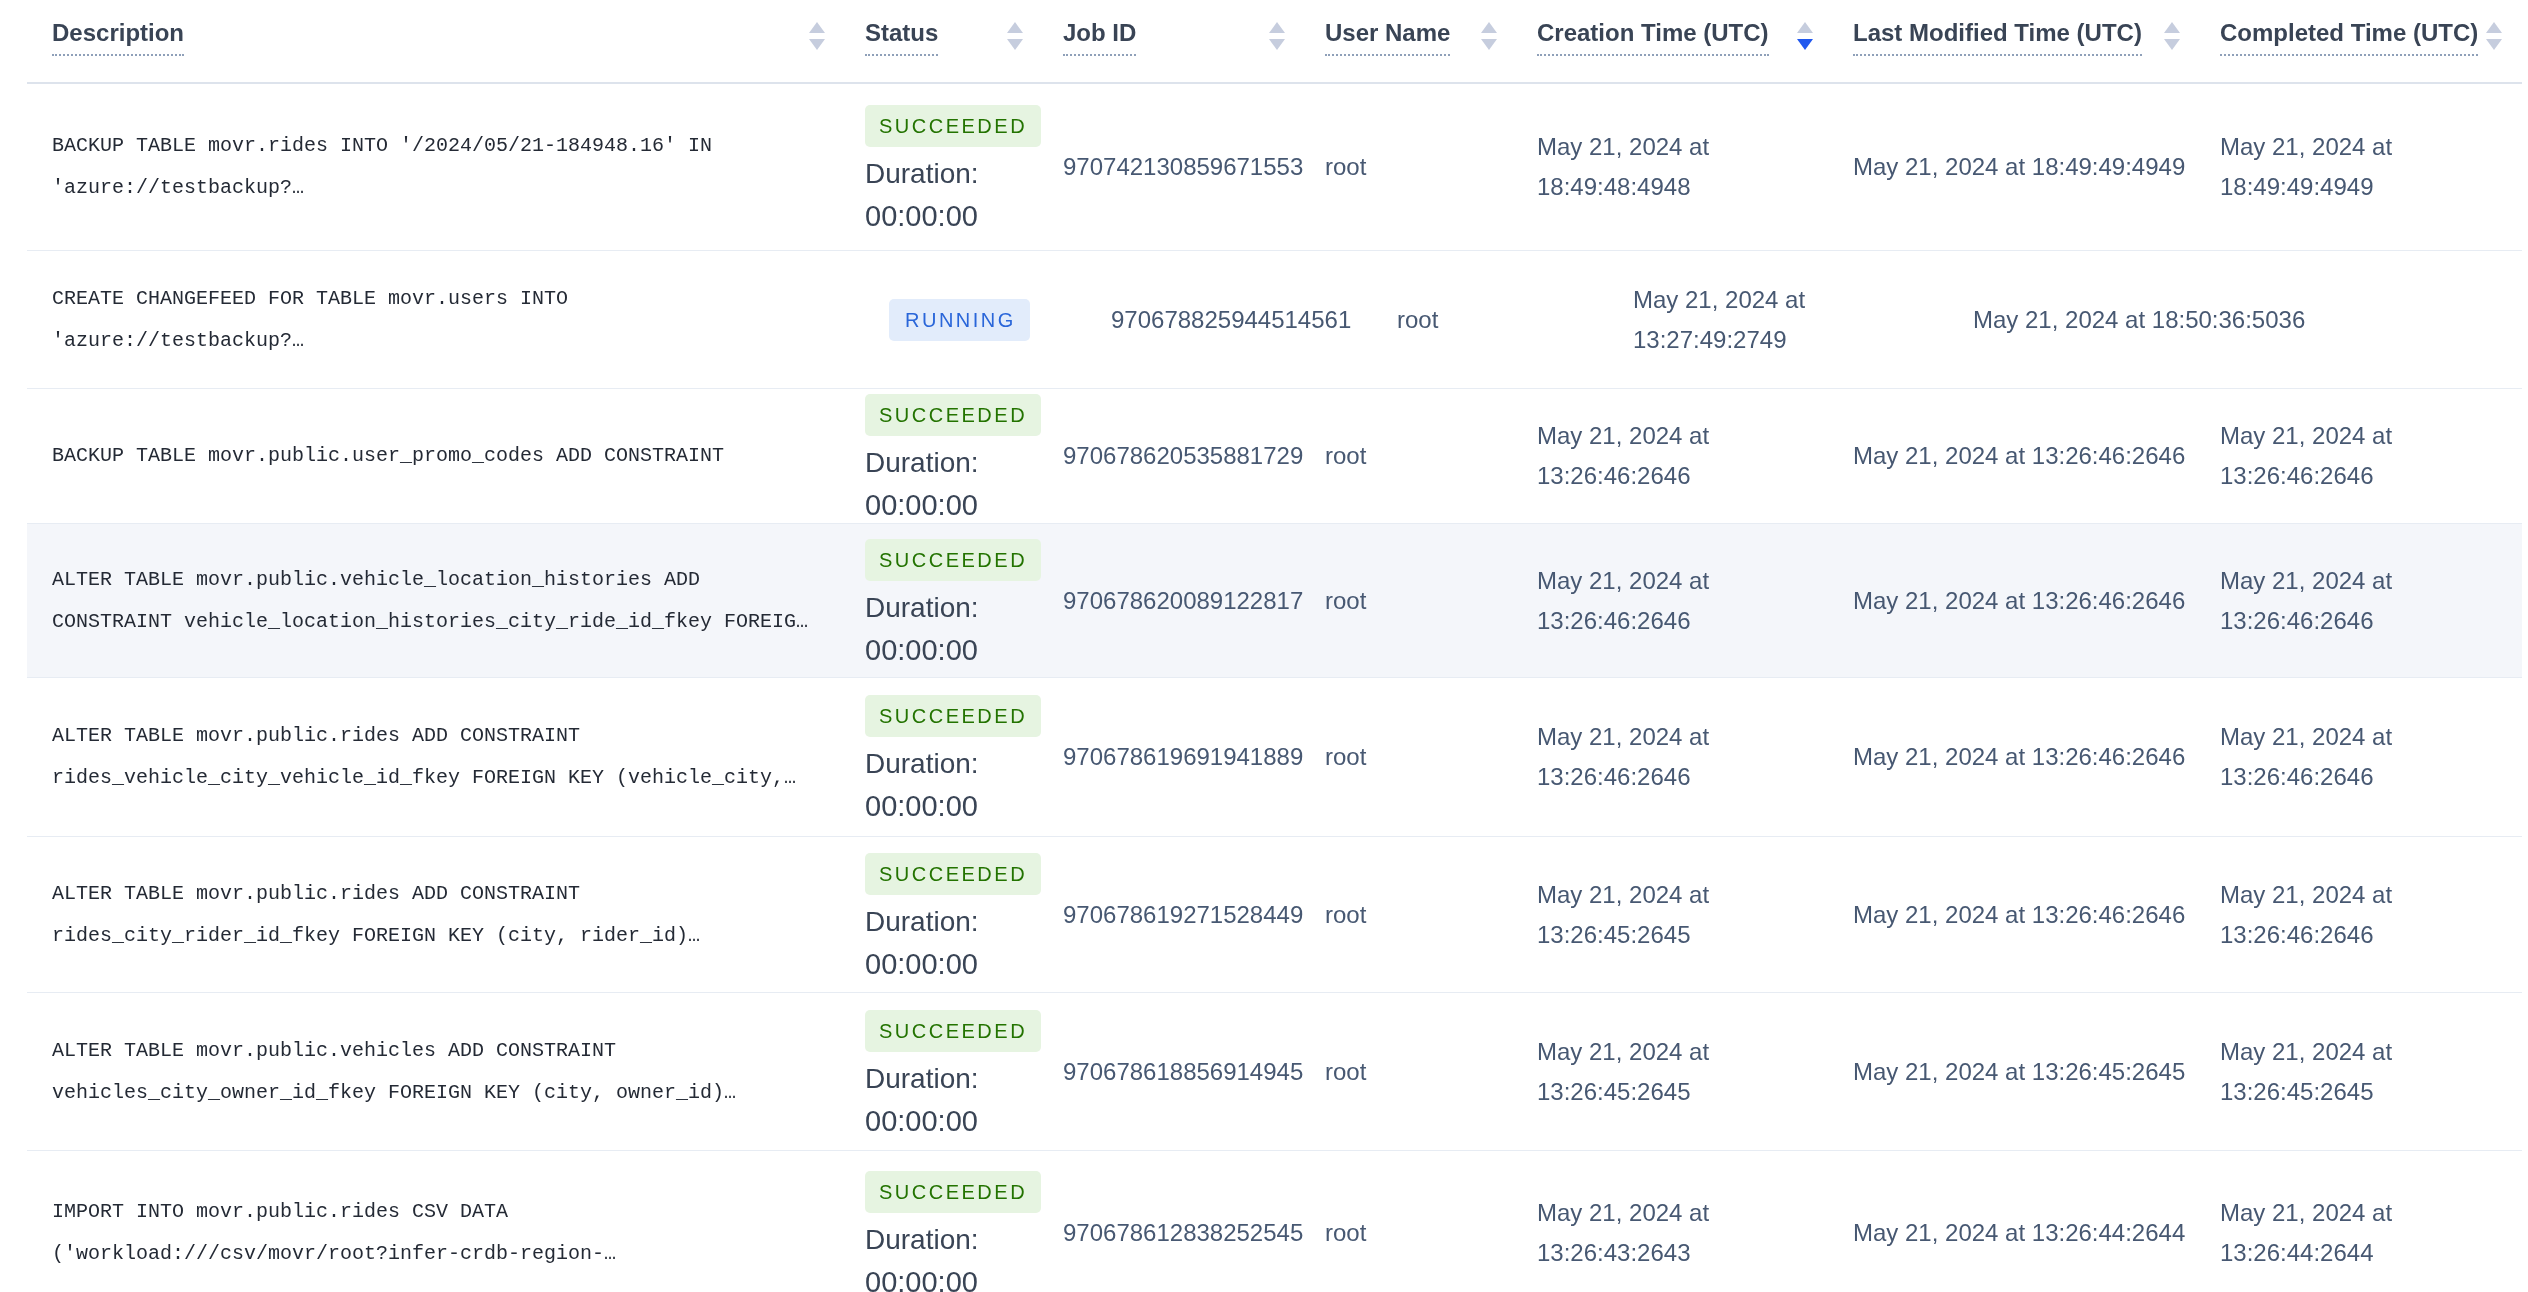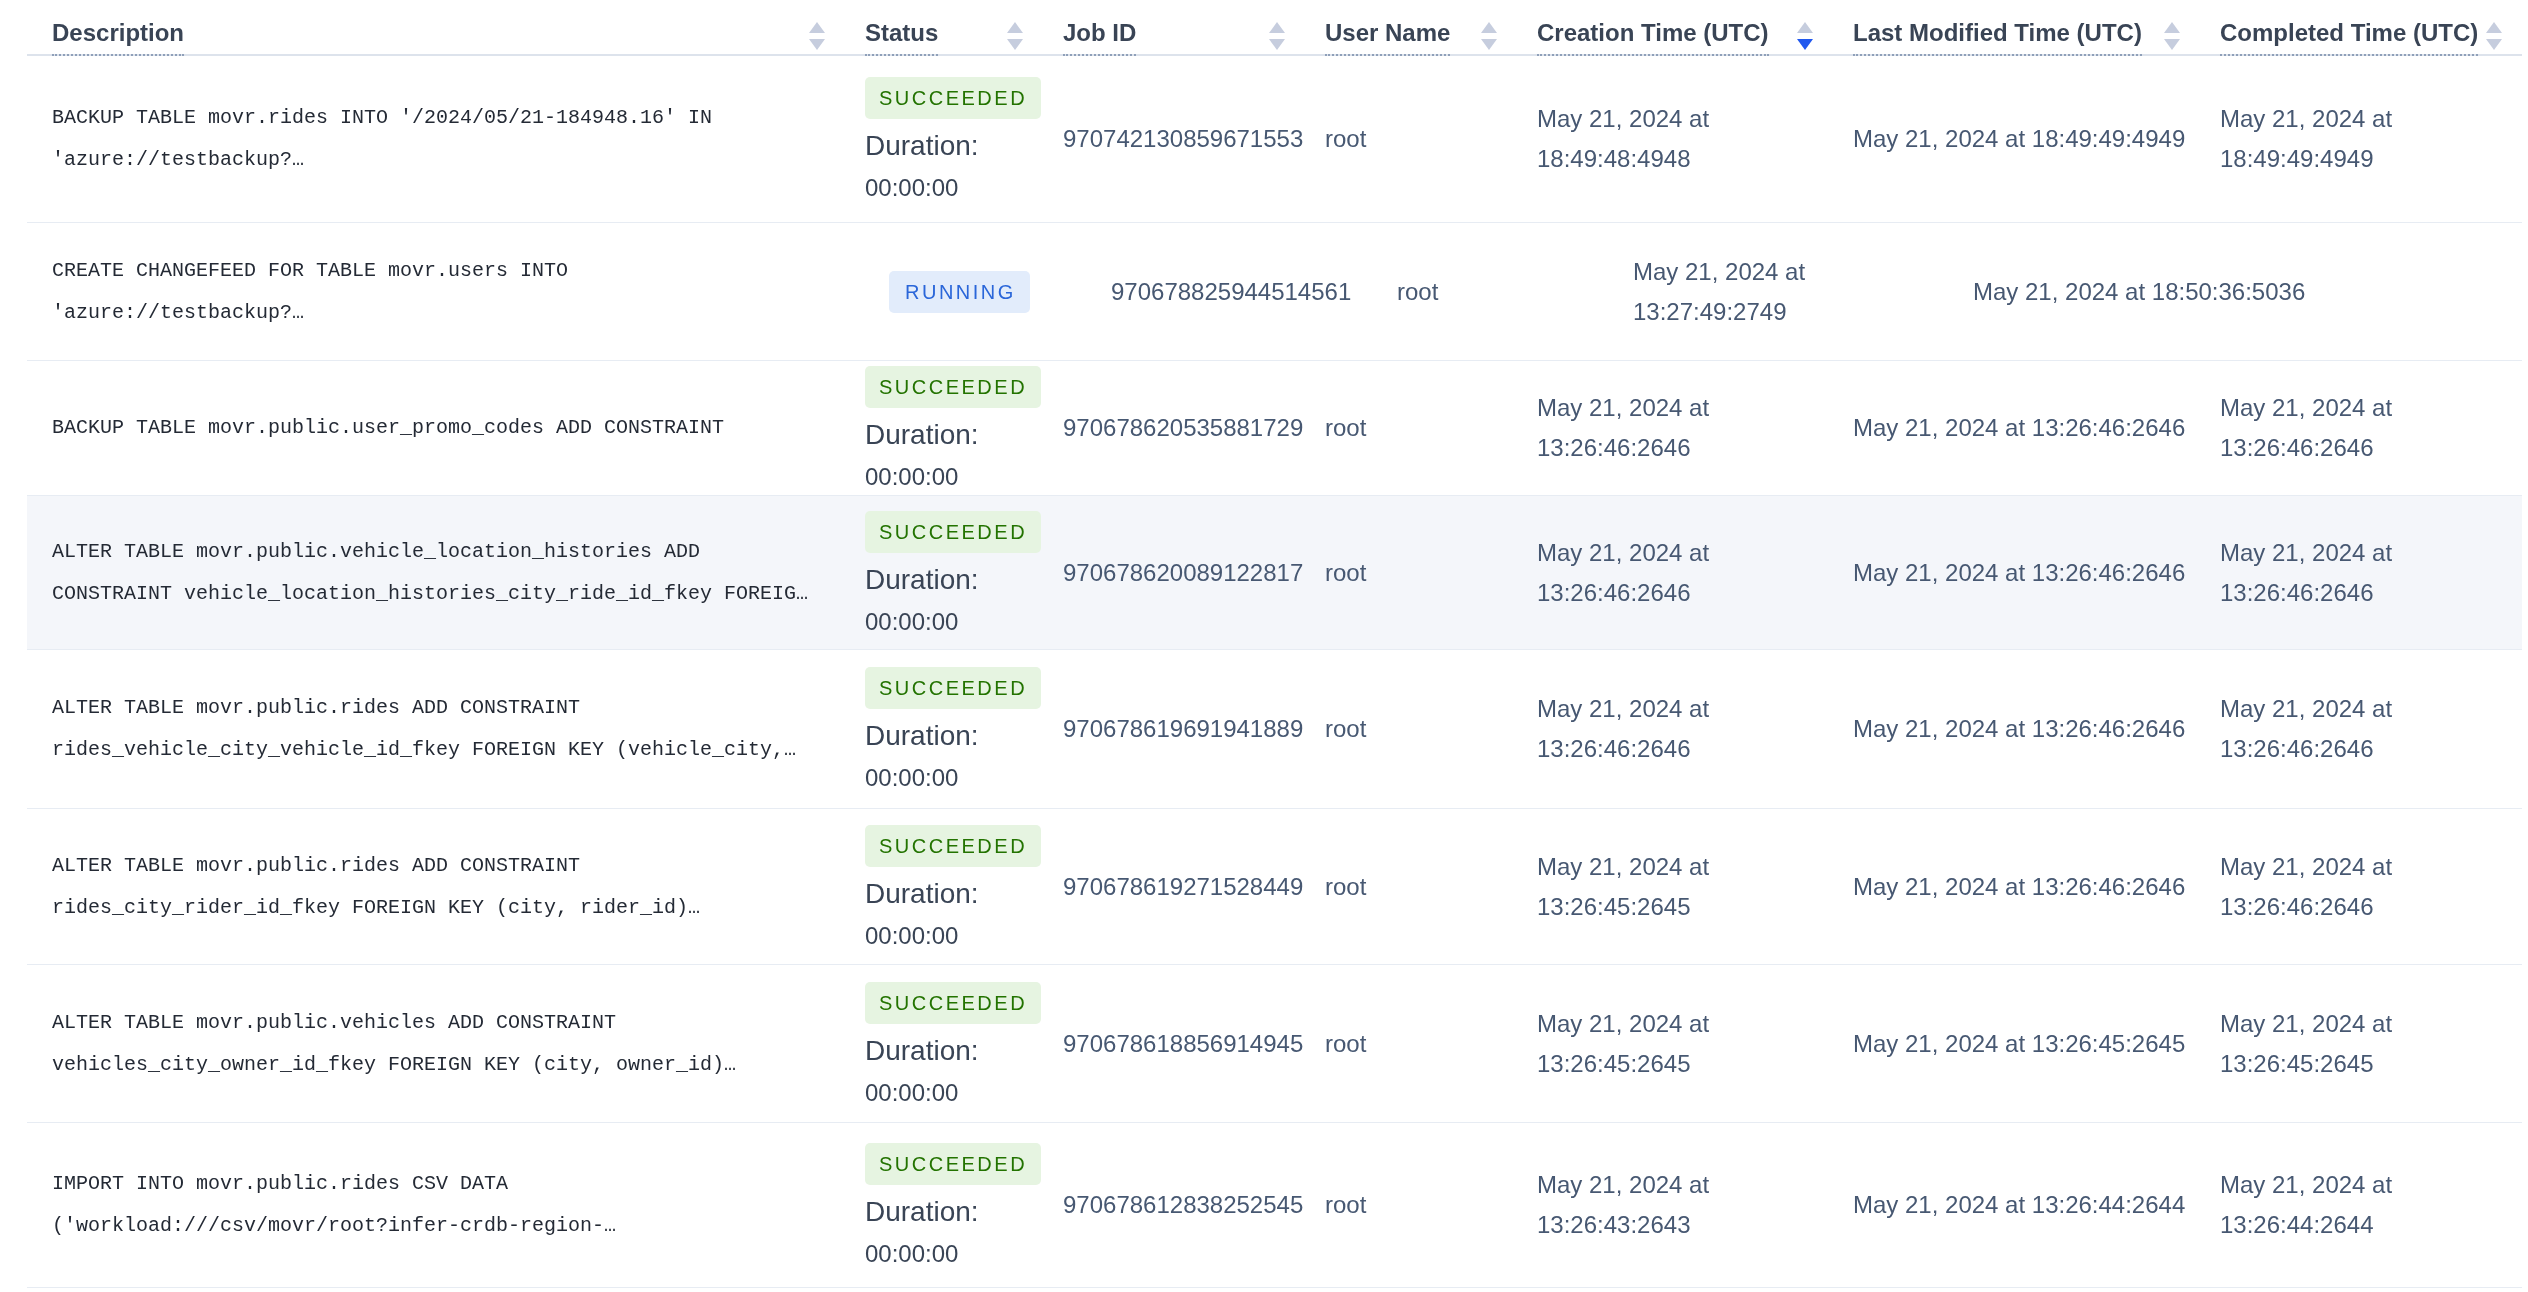--- a/index.html
+++ b/index.html
@@ -20,21 +20,21 @@
     font-family:"Liberation Sans", sans-serif;color:var(--ink-body);
   }
   .table{margin-left:27px;width:2495px;}
   .grid-row{
     display:grid;
     grid-template-columns:818px 198px 262px 212px 316px 367px 322px;
   }
   
   .thead{
     border-bottom:2px solid var(--header-border);
-    height:56px;
+    height:84px;
   }
   .th{
     display:flex;align-items:flex-start;justify-content:space-between;
     padding:20px 20px 0 20px;cursor:pointer;
   }
   .th.desc-col{padding-left:25px;}
   .th-label{
     font-size:24px;font-weight:700;color:var(--ink-header);
     padding-bottom:8px;border-bottom:2px dotted var(--dot);
     line-height:26px;white-space:nowrap;
@@ -64,21 +64,21 @@
     font-family:"Liberation Mono","DejaVu Sans Mono",monospace;
     font-size:20px;line-height:42px;color:var(--ink-desc);white-space:nowrap;
   }
   .badge{
     display:inline-block;font-size:20px;font-weight:400;letter-spacing:2.5px;
     line-height:42px;padding:0 14px;border-radius:5px;white-space:nowrap;
   }
   .badge-succeeded{background:var(--badge-succeeded-bg,#e6f4e1);color:var(--badge-succeeded-text,#237300);}
   .badge-running{background:var(--badge-running-bg,#e2ecfb);color:var(--badge-running-text,#2a66d9);padding-left:16px;}
   .dur-label{font-size:28px;color:var(--ink-header);margin-top:14px;line-height:26px;}
-  .dur-val{font-size:24px;color:var(--ink-header);margin-top:16px;line-height:26px;}
+  .dur-val{font-size:29px;color:var(--ink-header);margin-top:16px;line-height:26px;}
   .mono-num,.user-val{font-size:24px;line-height:42px;color:var(--ink-body);white-space:nowrap;}
   .time-line{font-size:24px;line-height:40px;color:var(--ink-body);white-space:nowrap;}
 </style>
 </head>
 <body>
 
 <div class="table">
   <div class="grid-row thead">
     <div class="th desc-col">
       <span class="th-label">Description</span>

